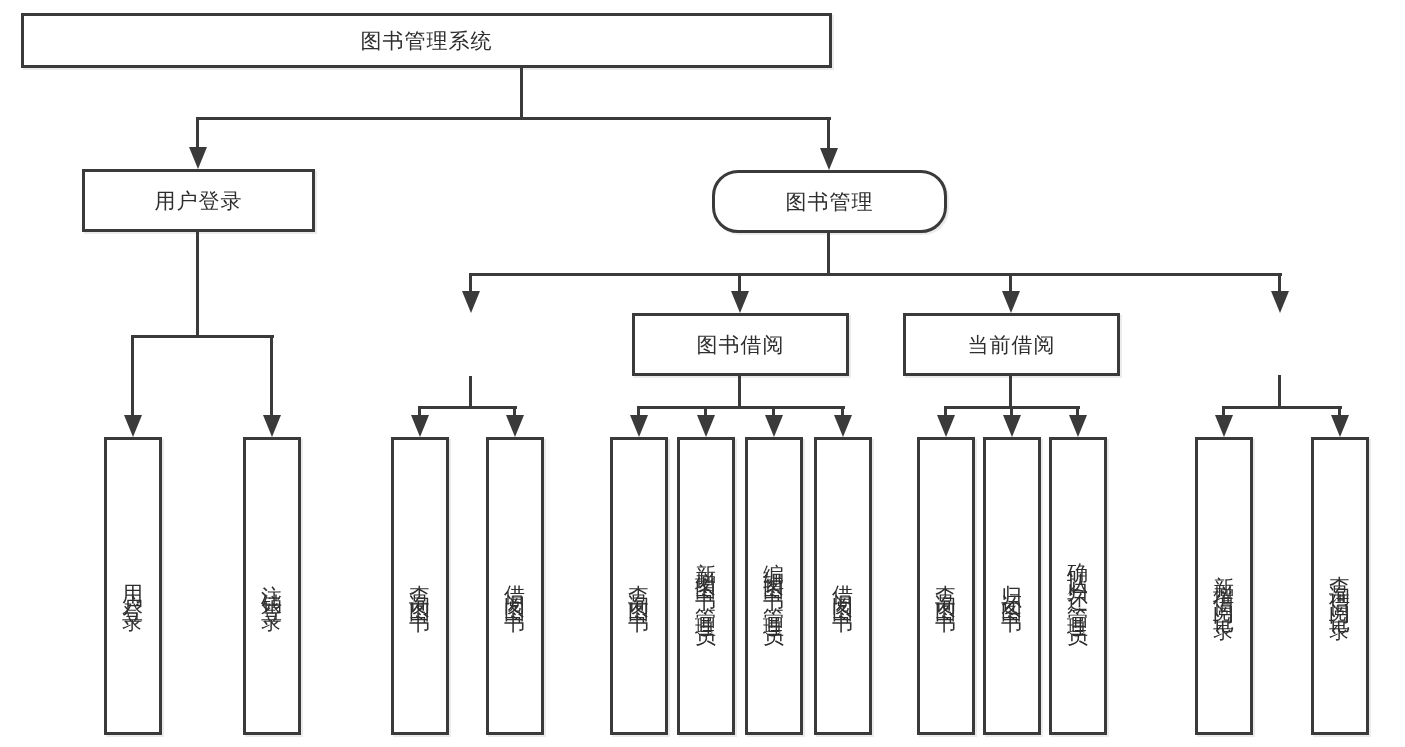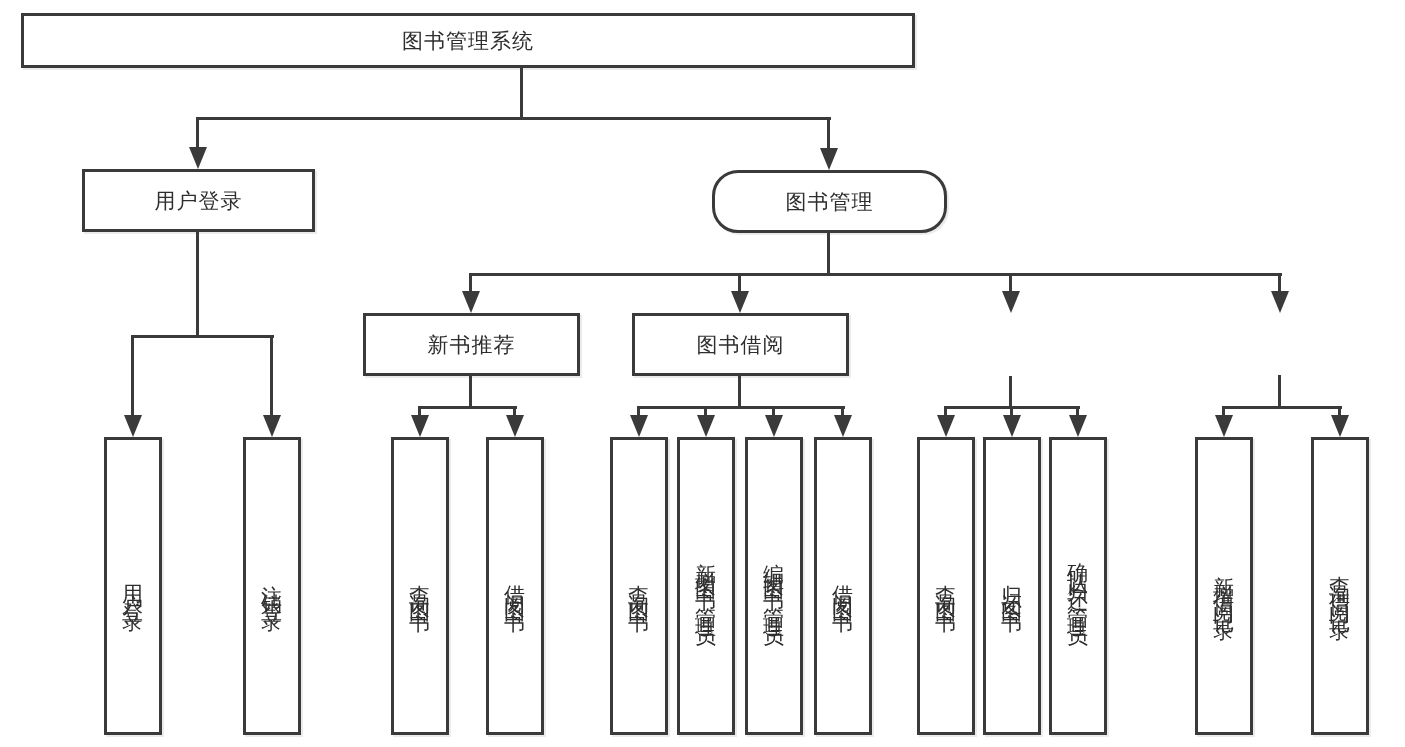--- a/index.html
+++ b/index.html
@@ -54,21 +54,21 @@
     letter-spacing:1px;
     z-index:10;
     white-space:nowrap;
   }
 </style>
 </head>
 <body>
 
 <div id="canvas">
 
-  <div class="box" style="left:21px; top:13px; width:894px; height:55px;">
+  <div class="box" style="left:21px; top:13px; width:811px; height:55px;">
     <span class="hlabel">图书管理系统</span>
   </div>
 
   <div class="line" style="left:520px; top:68px; width:3px; height:50px;"></div>
   <div class="line" style="left:196px; top:117px; width:635px; height:3px;"></div>
   <div class="line" style="left:196px; top:117px; width:3px; height:33px;"></div>
   <div class="arrow" style="left:189px; top:147px;"></div>
   <div class="line" style="left:827px; top:117px; width:3px; height:34px;"></div>
   <div class="arrow" style="left:820px; top:148px;"></div>
 
@@ -90,25 +90,25 @@
   <div class="line" style="left:469px; top:273px; width:813px; height:3px;"></div>
   <div class="line" style="left:469px; top:273px; width:3px; height:21px;"></div>
   <div class="arrow" style="left:462px; top:291px;"></div>
   <div class="line" style="left:738px; top:273px; width:3px; height:21px;"></div>
   <div class="arrow" style="left:731px; top:291px;"></div>
   <div class="line" style="left:1009px; top:273px; width:3px; height:21px;"></div>
   <div class="arrow" style="left:1002px; top:291px;"></div>
   <div class="line" style="left:1278px; top:273px; width:3px; height:21px;"></div>
   <div class="arrow" style="left:1271px; top:291px;"></div>
 
-  <div class="box" style="left:363px; top:313px; width:217px; height:63px;">
-    <span class="hlabel">新书推荐</span>
-  </div>
   <div class="box" style="left:632px; top:313px; width:217px; height:63px;">
     <span class="hlabel">图书借阅</span>
+  </div>
+  <div class="box" style="left:903px; top:313px; width:217px; height:63px;">
+    <span class="hlabel">当前借阅</span>
   </div>
 
   <div class="line" style="left:469px; top:376px; width:3px; height:33px;"></div>
   <div class="line" style="left:738px; top:376px; width:3px; height:33px;"></div>
   <div class="line" style="left:1009px; top:376px; width:3px; height:33px;"></div>
   <div class="line" style="left:1278px; top:375px; width:3px; height:34px;"></div>
 
   <div class="line" style="left:418px; top:406px; width:99px; height:3px;"></div>
   <div class="line" style="left:637px; top:406px; width:208px; height:3px;"></div>
   <div class="line" style="left:944px; top:406px; width:136px; height:3px;"></div>

